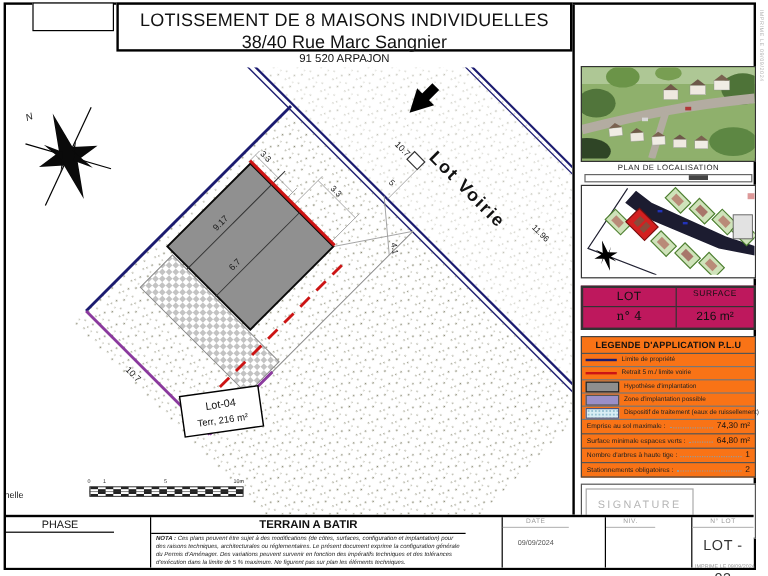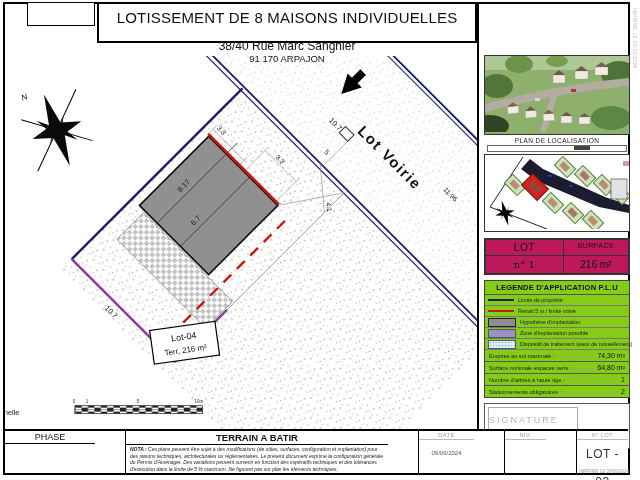--- a/index.html
+++ b/index.html
@@ -3,58 +3,58 @@
 <meta charset="utf-8">
 <style>
   html,body{margin:0;padding:0;width:640px;height:480px;background:#fff;}
   .sheet{position:relative;width:640px;height:480px;background:#fff;overflow:hidden;
          font-family:"Liberation Sans",sans-serif;color:#111;}
   .frame{position:absolute;left:3px;top:2px;width:627px;height:473px;border:2px solid #000;box-sizing:border-box;}
   .corner-box{position:absolute;left:22px;top:-2px;width:66px;height:22px;border:1.5px solid #000;background:#fff;}
   .title-box{position:absolute;left:92px;top:-2px;width:380px;height:41px;border:2px solid #000;background:#fff;
              box-sizing:border-box;text-align:center;}
   .title-box .t1{font-size:15px;letter-spacing:.2px;margin-top:5px;}
-  .title-box .t2{font-size:12px;margin-top:13px;}
+  .title-box .t2{font-size:15px;margin-top:1px;}
   .title-box .t3{font-size:9.5px;}
   .divider{position:absolute;left:472px;top:0;width:2px;height:425px;background:#000;}
   .plan-panel{position:absolute;left:0;top:52px;width:472px;height:373px;overflow:hidden;}
   svg text{font-family:"Liberation Sans",sans-serif;}
 
   .right-col{position:absolute;left:479px;top:51px;width:146px;}
   .photo-box{height:78px;border:1px solid #333;overflow:hidden;background:#8fb06c;}
   .loc-caption{font-size:6.5px;text-align:center;letter-spacing:.4px;padding:2px 0 1px 0;color:#222;}
   .loc-strip{height:5px;border:1px solid #666;margin:0 3px;position:relative;background:#fff;}
   .loc-strip .mark{position:absolute;left:62%;top:0;width:16px;height:3.5px;background:#444;}
   .map-box{height:76px;border:1px solid #333;margin-top:2px;overflow:hidden;background:#fff;}
   .lot-table{margin-top:6px;border:2px solid #333;display:grid;grid-template-columns:54% 46%;background:#be185d;}
   .lot-table .hc{border-bottom:1px solid #333;text-align:center;padding:2px 0;}
   .lot-table .c2{border-left:1px solid #333;}
   .lt-lot{font-size:10px;letter-spacing:.5px;}
   .lt-surf{font-size:7px;letter-spacing:.5px;}
   .lt-num{font-size:10px;text-align:center;padding:3px 0;font-family:"DejaVu Serif",serif;}
   .lt-val{font-size:10px;text-align:center;padding:3px 0;}
-  .legend-stack{margin-top:5px;border:1.5px solid #444;background:#84cc16;}
+  .legend-stack{margin-top:5px;border:1.5px solid #444;background:#f97316;}
   .legend-title{font-size:7.5px;font-weight:bold;text-align:center;padding:2px 0;border-bottom:1px solid #555;letter-spacing:.2px;}
   .legend-row{display:flex;align-items:center;height:10px;border-bottom:1px solid #777;padding:0 3px;}
   .sw{width:26px;margin-right:4px;flex:none;}
   .sw-line-navy{height:2.5px;background:#1b1b70;}
   .sw-line-red{height:2.5px;background:#cc1414;}
   .sw-gray{height:7px;background:#8e8e8e;border:1px solid #222;}
   .sw-purple{height:7px;background:#9b8fc8;border:1px solid #555;}
   .sw-blue{height:7px;background:#d8edf4;border:1px solid #557;
            background-image:radial-gradient(#79aec4 .5px, rgba(0,0,0,0) .6px);background-size:3px 3px;}
   .legend-label{font-size:5.4px;color:#222;white-space:nowrap;}
   .metric-row{display:flex;align-items:center;height:11px;border-bottom:1px solid #555;padding:0 4px;}
   .metric-row:last-child{border-bottom:none;}
   .metric-label{font-size:5.6px;color:#222;white-space:nowrap;}
   .metric-dots{flex:1;border-bottom:1px dotted #999;margin:0 3px 2px 3px;height:4px;}
   .metric-value{font-size:7px;color:#111;}
   .signature-box{margin-top:5px;height:44px;border:1px solid #555;background:#fff;}
   .signature-inner{margin:3px;width:88px;height:24px;border:1px solid #aaa;
-                   font-size:9px;color:#b5b5b5;letter-spacing:2px;line-height:24px;}
+                   font-size:9px;color:#b5b5b5;letter-spacing:2px;text-align:center;line-height:24px;}
 
   .bottom-bar{position:absolute;left:0;bottom:0;width:623px;height:44px;border-top:2px solid #000;
               display:flex;background:#fff;box-sizing:border-box;gap:30px;}
   .bb-cell{border-left:1.5px solid #000;box-sizing:border-box;display:flex;flex-direction:column;}
   .bb-cell:first-child{border-left:none;}
   .bb-phase{width:90px;}
   .bb-terrain{flex:1;}
   .bb-date{width:56px;}
   .bb-niv{width:42px;}
   .bb-lot{width:52px;}
@@ -74,21 +74,21 @@
 <body>
 
 <div class="sheet">
   <div class="frame">
 
     <div class="corner-box"></div>
 
     <div class="title-box">
       <div class="t1">LOTISSEMENT DE 8 MAISONS INDIVIDUELLES</div>
       <div class="t2">38/40 Rue Marc Sangnier</div>
-      <div class="t3">91 170 ARPAJON</div>
+      <div class="t3">91 520 ARPAJON</div>
     </div>
 
     <div class="divider"></div>
 
     <div class="plan-panel">
       <svg width="472" height="373" viewBox="0 0 473 373">
         <defs>
           <pattern id="stip" width="14" height="14" patternUnits="userSpaceOnUse">
             <circle cx="2" cy="3" r=".7" fill="#85856e"></circle>
             <circle cx="9" cy="1.5" r=".6" fill="#85856e"></circle>
@@ -296,21 +296,21 @@
           <g transform="translate(20,58) rotate(-15)">
             <path d="M0,-13 L2.2,-2.2 L10,0 L2.2,2.2 L0,13 L-2.2,2.2 L-10,0 L-2.2,-2.2 Z" fill="#000"></path>
             <path d="M6,-6 L2,-1 L7,7 L1,2 Z M-6,6 L-2,1 L-7,-7 L-1,-2 Z" fill="#000"></path>
           </g>
         </svg>
       </div>
 
       <div class="lot-table">
         <div class="hc lt-lot">LOT</div>
         <div class="hc c2 lt-surf">SURFACE</div>
-        <div class="lt-num">n° 1</div>
+        <div class="lt-num">n° 4</div>
         <div class="lt-val c2">216 m²</div>
       </div>
 
       <div class="legend-stack">
         <div class="legend-title">LEGENDE D'APPLICATION P.L.U</div>
         <div class="legend-row">
           <div class="sw sw-line-navy"></div>
           <div class="legend-label">Limite de propriété</div>
         </div>
         <div class="legend-row">

